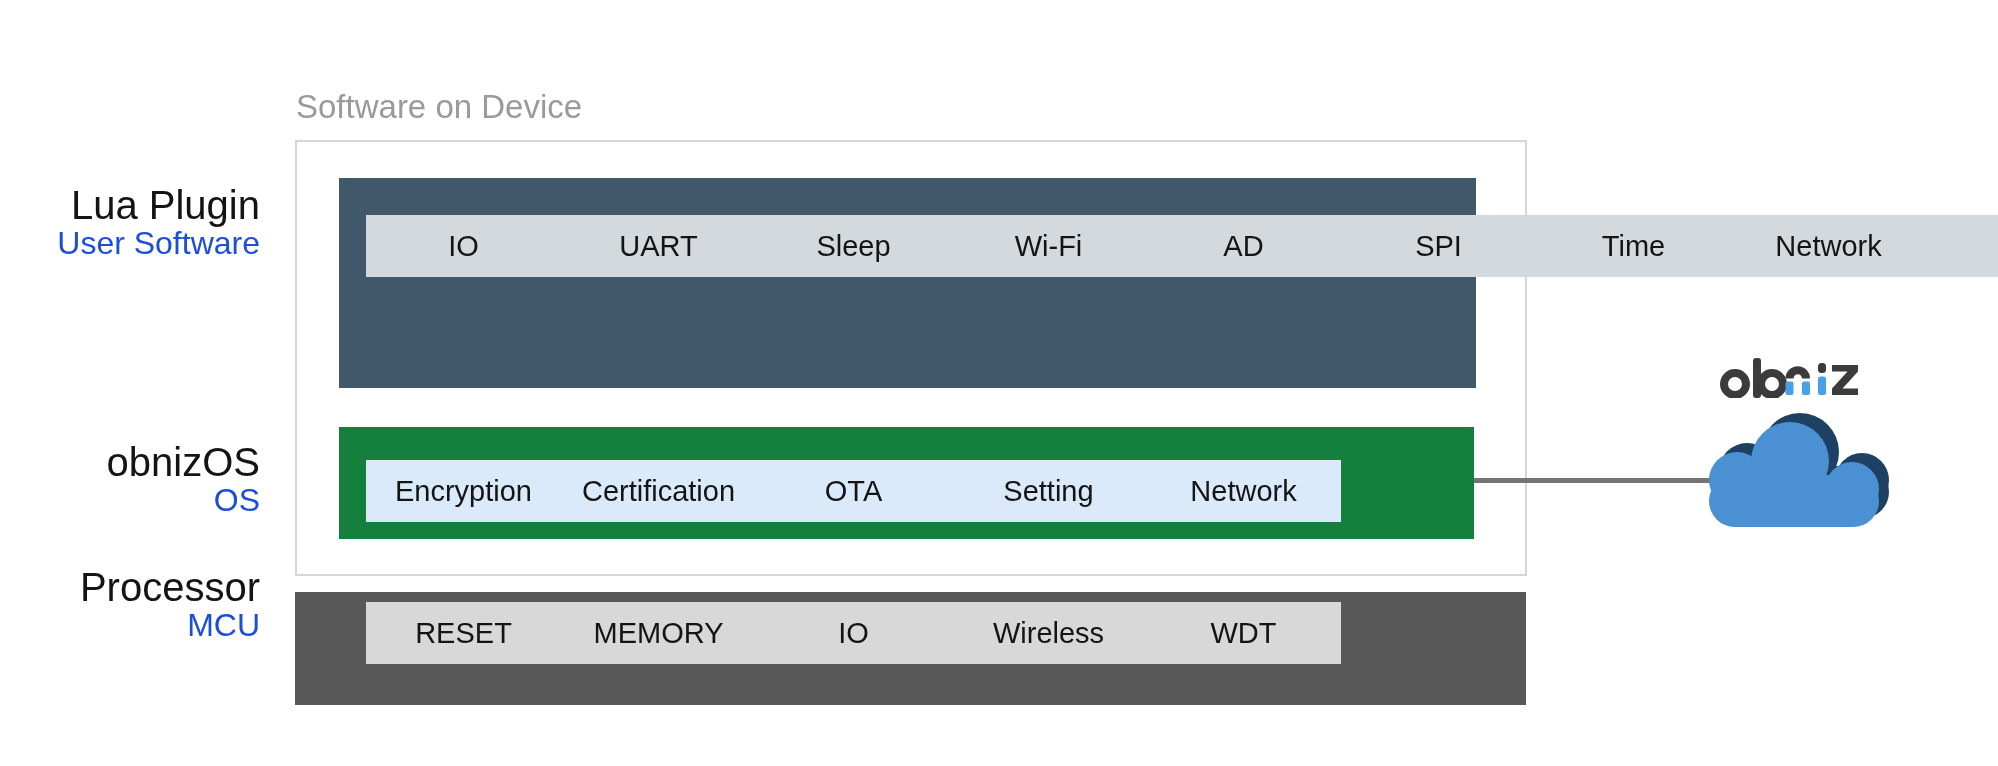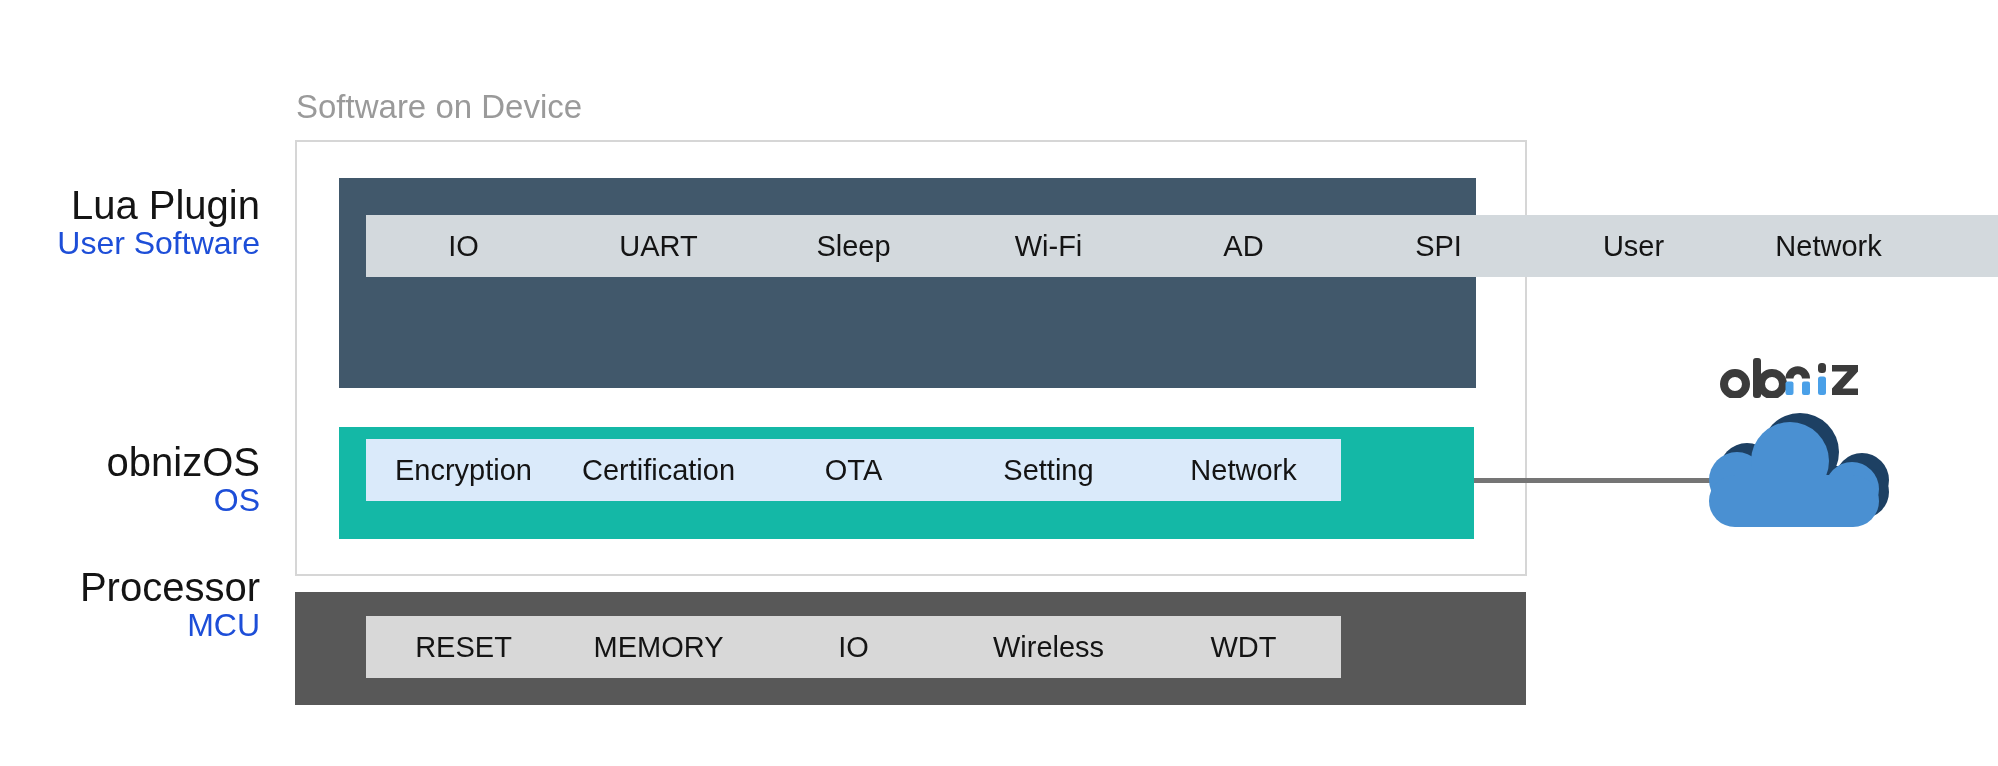--- a/index.html
+++ b/index.html
@@ -23,23 +23,23 @@
   .side-label.mcu { top:568px; }
 
   .band { position:absolute; box-sizing:border-box; display:flex; flex-direction:row; justify-content:space-between; }
   .chip-row { display:flex; justify-content:space-between; }
   .chip {
     width:195px; height:62px; display:flex; align-items:center; justify-content:center;
     font-size:29px; color:#141414; white-space:nowrap;
   }
   .lua-box { left:339px; top:178px; width:1137px; height:210px; background:#41586b; padding:37px 28px 28px 27px; }
   .lua-box .chip { background:#d3d9dd; }
-  .os-box  { left:339px; top:427px; width:1135px; height:112px; background:#14b8a6; padding:12px 28px 28px 27px; }
+  .os-box  { left:339px; top:427px; width:1135px; height:112px; background:#15803d; padding:33px 28px 28px 27px; }
   .os-box .chip { background:#daeafa; }
-  .mcu-box { left:295px; top:592px; width:1231px; height:113px; background:#585858; padding:24px 78px 28px 71px; }
+  .mcu-box { left:295px; top:592px; width:1231px; height:113px; background:#585858; padding:10px 78px 28px 71px; }
   .mcu-box .chip { background:#d8d8d8; }
 
   .connector { position:absolute; left:1474px; top:478px; width:248px; height:5px; background:#757575; z-index:1; }
   .logo-svg  { position:absolute; left:1720px; top:356px; z-index:2; }
   .cloud-svg { position:absolute; left:1700px; top:403px; z-index:2; }
   .sr-only {
     position:absolute; width:1px; height:1px; overflow:hidden;
     clip:rect(0 0 0 0); white-space:nowrap;
   }
 </style>
@@ -67,21 +67,21 @@
   <div class="band lua-box">
     <div class="chip-row">
       <div class="chip">IO</div>
       <div class="chip">UART</div>
       <div class="chip">Sleep</div>
       <div class="chip">Wi-Fi</div>
     </div>
     <div class="chip-row">
       <div class="chip">AD</div>
       <div class="chip">SPI</div>
-      <div class="chip">User</div>
+      <div class="chip">Time</div>
       <div class="chip">Network</div>
       <div class="chip">BLE</div>
     </div>
   </div>
 
   <div class="band os-box">
     <div class="chip-row">
       <div class="chip">Encryption</div>
       <div class="chip">Certification</div>
       <div class="chip">OTA</div>

